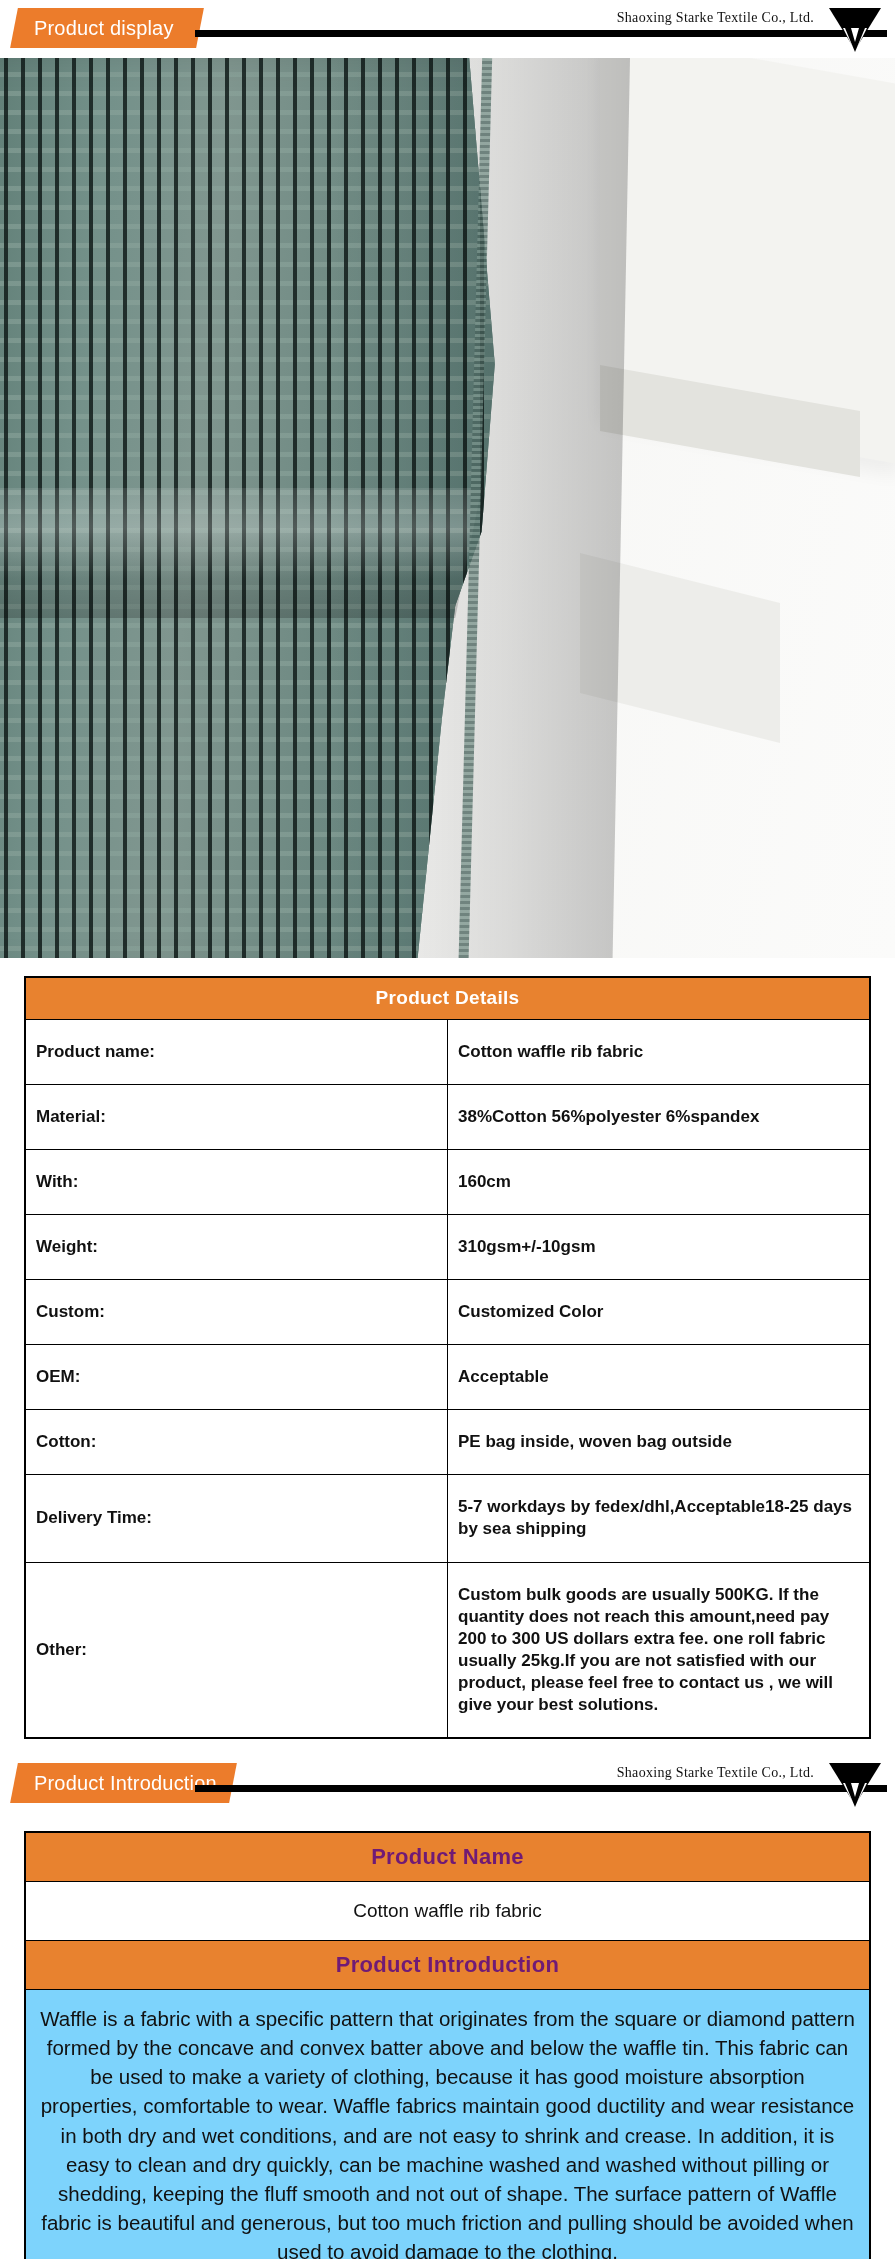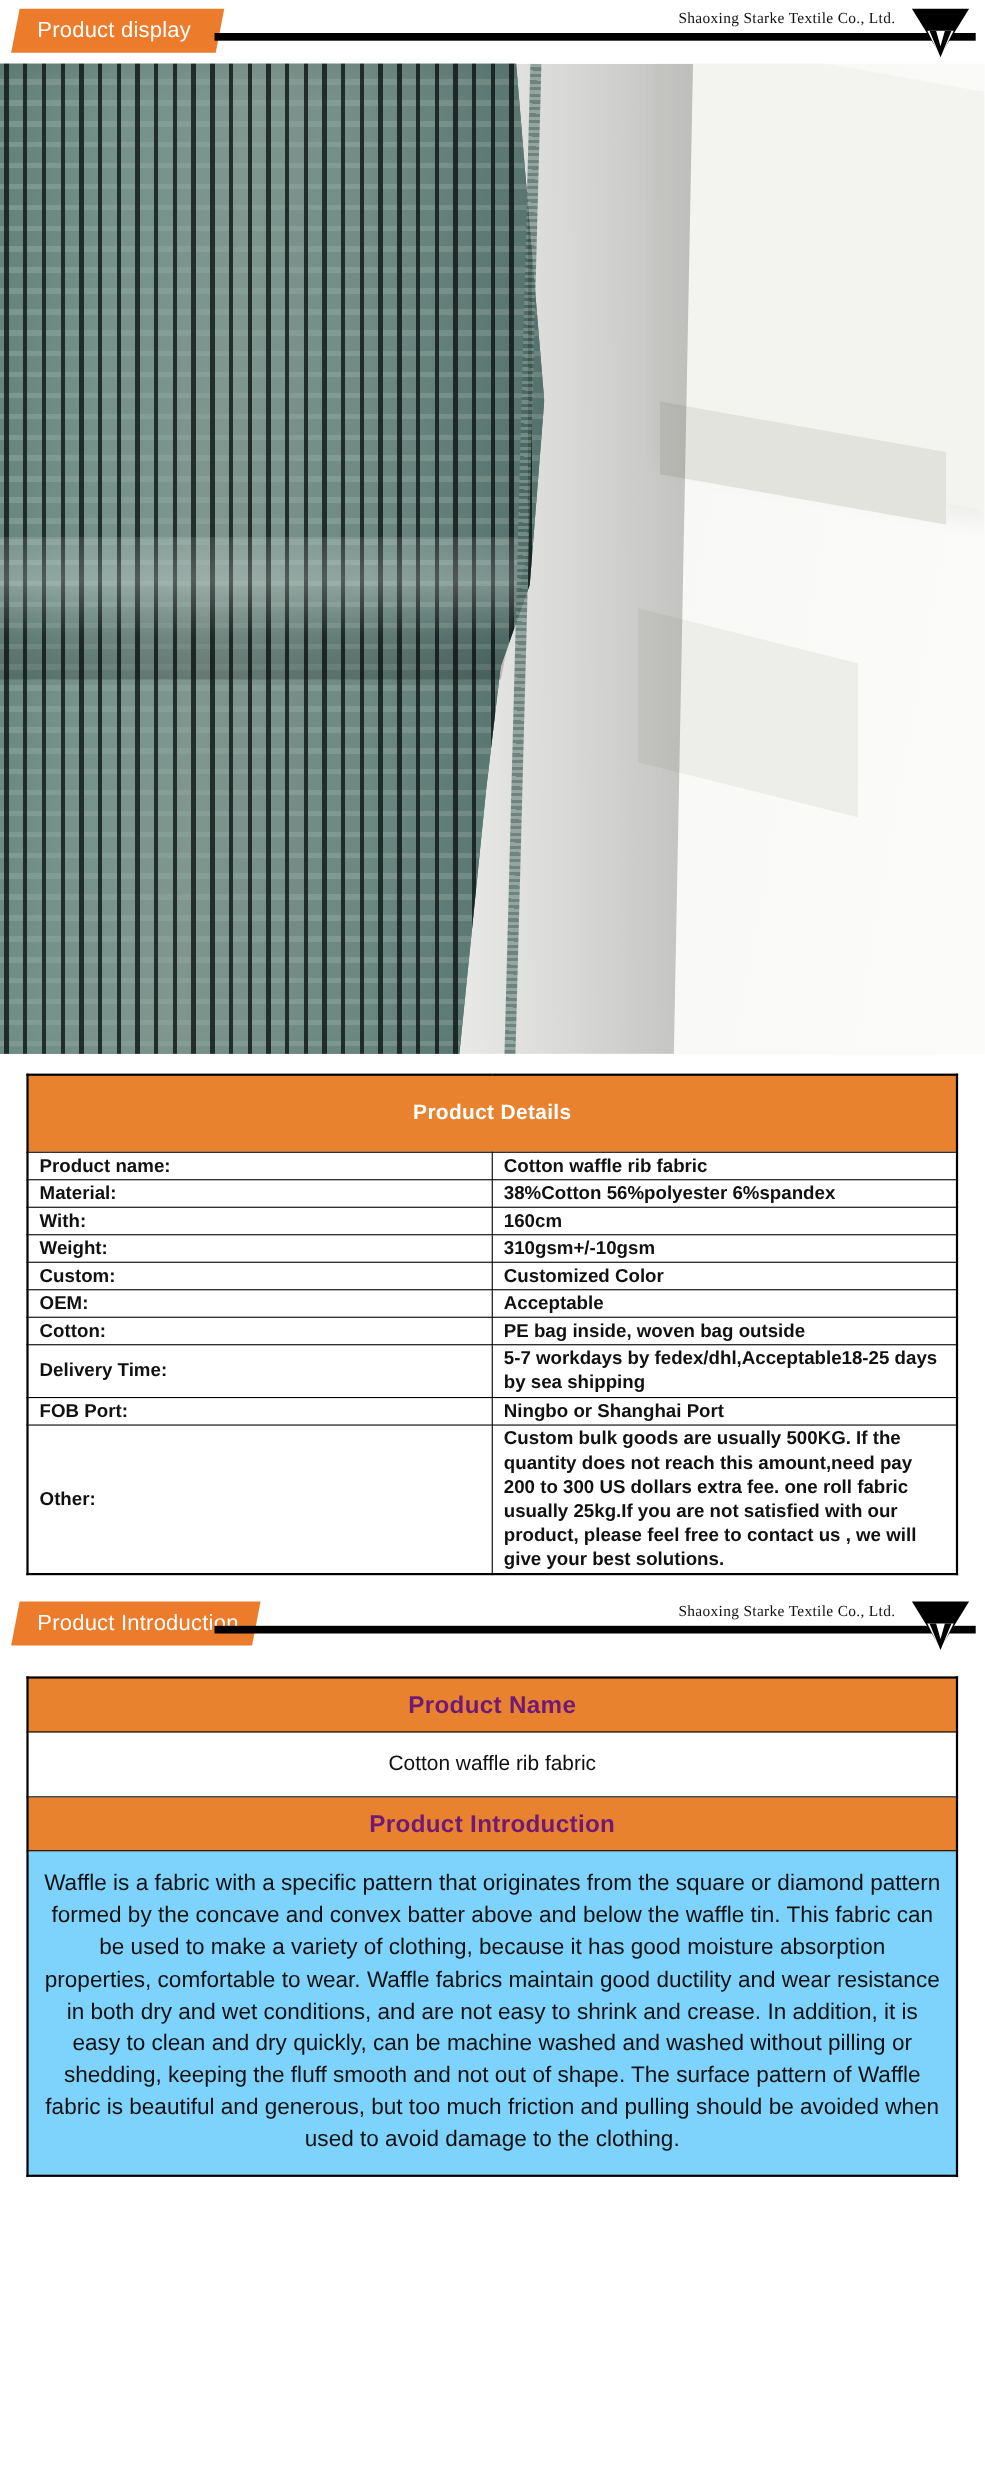--- a/index.html
+++ b/index.html
@@ -171,35 +171,35 @@
   
   .tbl-wrap { padding: 18px 24px 6px 24px; box-sizing: border-box; width: 895px; }
   table.details {
     width: 100%;
     border-collapse: collapse;
     table-layout: fixed;
     border: 2px solid #000;
   }
   table.details td, table.details th {
     border: 1px solid #000;
-    padding: 1px 10px;
+    padding: 21px 10px;
     vertical-align: middle;
     font-size: 17px;
     font-family: "Liberation Sans Narrow", "Liberation Sans", sans-serif;
     font-weight: bold;
     line-height: 1.3;
     color: #111;
   }
   table.details .hdr {
     background: #E8822F;
     color: #ffffff;
     text-align: center;
     font-size: 19px;
     letter-spacing: 0.3px;
-    padding: 22px 6px;
+    padding: 8px 6px;
     border: 1px solid #000;
   }
   table.details td.k { width: 148px; }
   table.details td.v { }
 
   
   table.intro {
     width: 100%;
     border-collapse: collapse;
     table-layout: fixed;
@@ -296,24 +296,20 @@
         </tr>
         <tr>
           <td class="k">Cotton:</td>
           <td class="v">PE bag inside, woven bag outside</td>
         </tr>
         <tr>
           <td class="k">Delivery Time:</td>
           <td class="v">5-7 workdays by fedex/dhl,Acceptable18-25 days by sea shipping</td>
         </tr>
         <tr>
-          <td class="k">FOB Port:</td>
-          <td class="v">Ningbo or Shanghai Port</td>
-        </tr>
-        <tr>
           <td class="k">Other:</td>
           <td class="v">Custom bulk goods are usually 500KG. If the quantity does not reach this amount,need pay 200 to 300 US dollars extra fee. one roll fabric usually 25kg.If you are not satisfied with our product, please feel free to contact us , we will give your best solutions.</td>
         </tr>
       </tbody>
     </table>
   </div>
 
   <div class="spacer-sm"></div>
 
   <div class="section-header">

